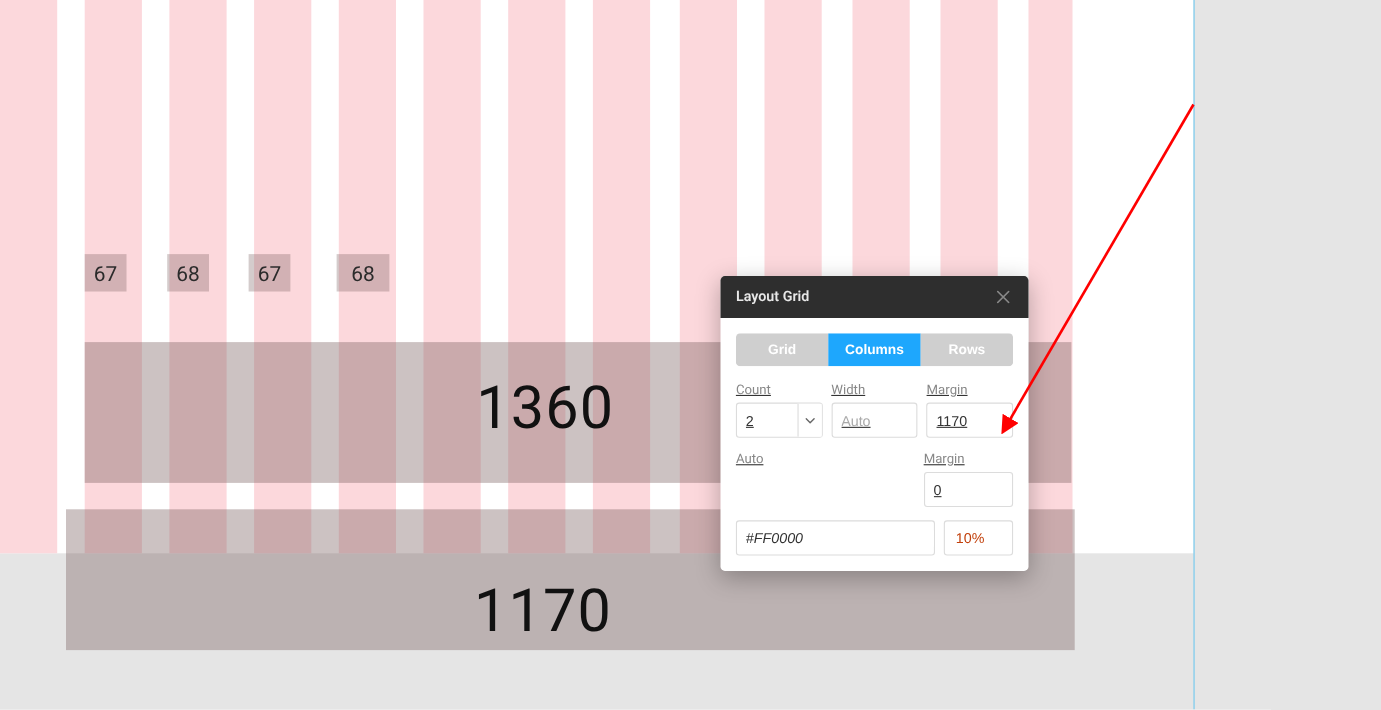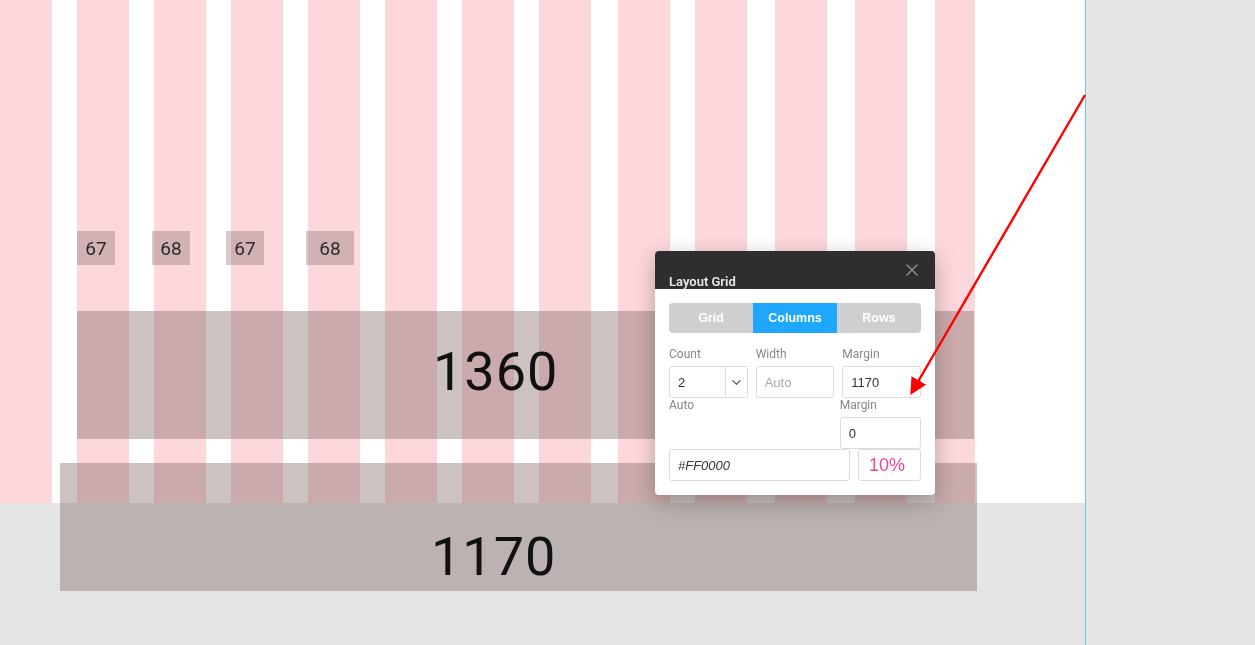--- a/index.html
+++ b/index.html
@@ -79,21 +79,21 @@
     box-shadow: 0 6px 22px rgba(0,0,0,0.28);
     font-size: 12px;
     color: #333;
   }
   .panel-header {
     background: #2e2e2e;
     color: #e8e8e8;
     height: 38px;
     border-radius: 4px 4px 0 0;
     display: flex;
-    align-items: flex-end;
+    align-items: center;
     padding: 0 14px;
     font-size: 13px;
     font-weight: 600;
     position: relative;
   }
   .panel-close {
     position: absolute;
     right: 8px;
     top: 0;
     width: 30px;
@@ -127,21 +127,22 @@
     height: 30px;
     cursor: pointer;
   }
   .seg button.active {
     background: #1ea7fd;
   }
 
   .row {
     display: flex;
     gap: 8px;
-    margin-bottom: 0;
+    margin-bottom: 12px;
+    text-decoration: underline;
   }
   .field {
     flex: 1 1 0;
     display: flex;
     flex-direction: column;
   }
   .field label {
     color: #888;
     font-size: 12px;
     margin-bottom: 5px;
@@ -234,22 +235,22 @@
     border: 1px solid #dcdcdc;
     border-radius: 3px;
     display: flex;
     align-items: center;
     padding: 0 8px;
   }
   .opacity-ctrl input {
     width: 100%;
     border: none;
     outline: none;
-    font-size: 18px;
-    color: #ec4899;
+    font-size: 13px;
+    color: #c2410c;
   }
 
   
   .arrow {
     position: absolute;
     left: 0; top: 0;
     pointer-events: none;
   }
 </style>
 </head>

